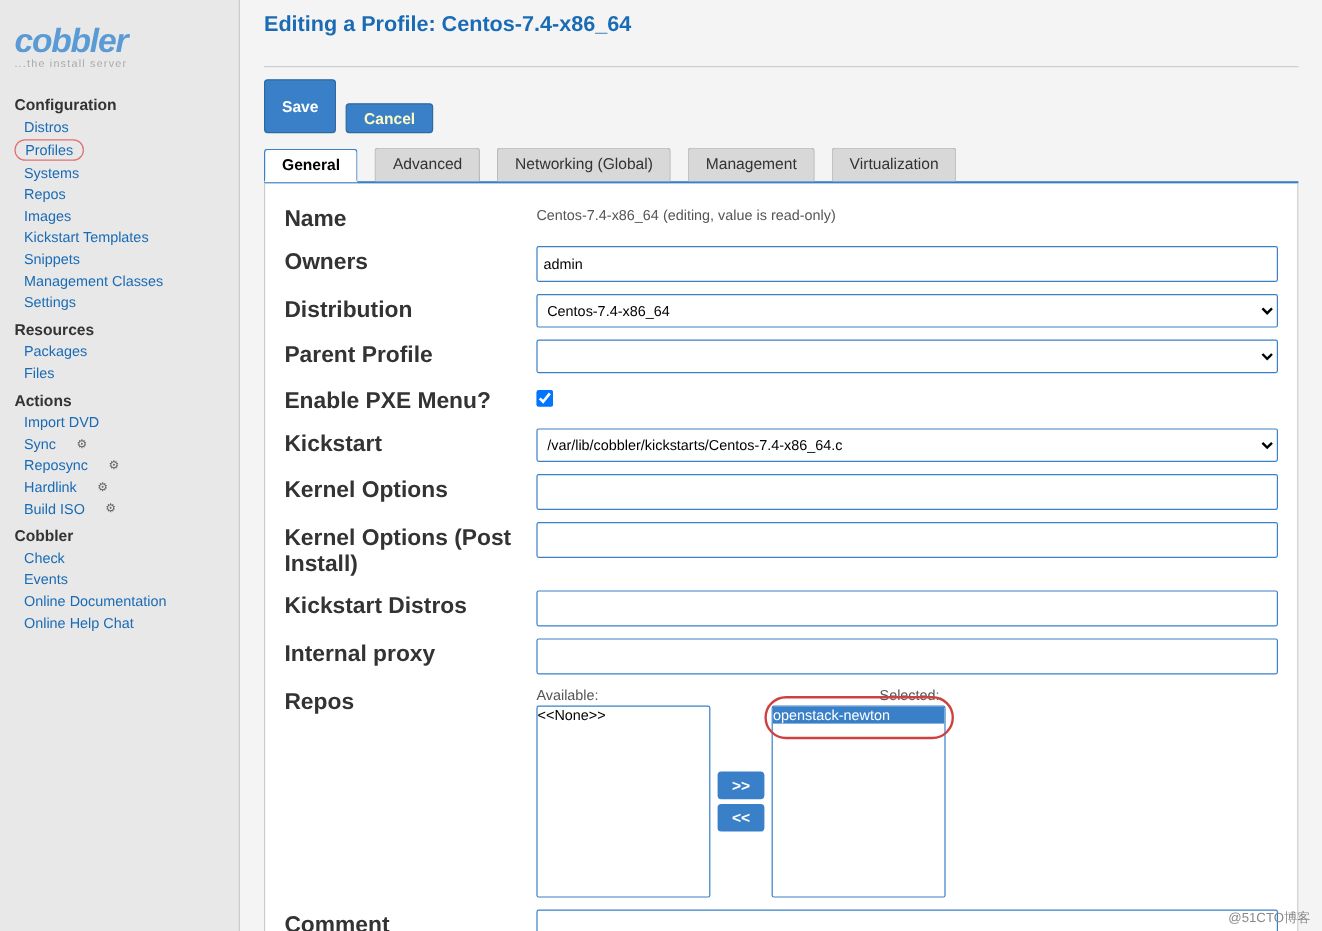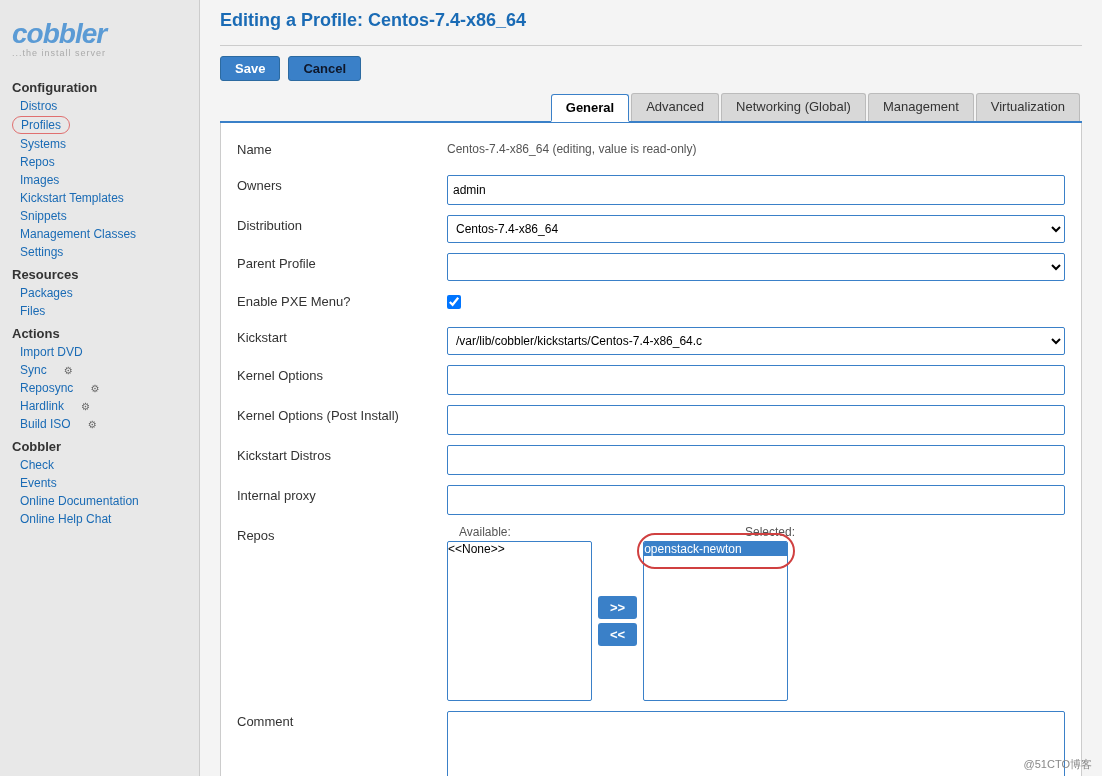--- a/index.html
+++ b/index.html
@@ -59,21 +59,21 @@
       flex: 1;
       padding: 10px 20px;
       background: #f4f4f4;
     }
     .page-title {
       font-size: 18px;
       font-weight: bold;
       color: #1a6bb5;
       margin-bottom: 10px;
       border-bottom: 1px solid #ccc;
-      padding-bottom: 14px;
+      padding-bottom: 24px;
     }
     .button-bar {
       display: flex;
       gap: 8px;
       margin-bottom: 12px;
     }
     .btn {
       padding: 4px 14px;
       border: 1px solid #888;
       border-radius: 3px;
@@ -81,30 +81,30 @@
       font-size: 13px;
       font-weight: bold;
     }
     .btn-save {
       background: #3a80c8;
       color: white;
       border-color: #2c6aa0;
     }
     .btn-cancel {
       background: #3a80c8;
-      color: #0f172a;
+      color: #fef9c3;
       border-color: #2c6aa0;
+      margin-top: 20px;
     }
     
     .tabs {
       display: flex;
-      gap: 0;
+      gap: 12px;
       margin-bottom: 0;
       border-bottom: 2px solid #3a80c8;
-      justify-content: flex-end;
     }
     .tab {
       padding: 5px 14px;
       border: 1px solid #bbb;
       border-bottom: none;
       background: #d8d8d8;
       cursor: pointer;
       font-size: 13px;
       color: #333;
       margin-right: 2px;
@@ -127,22 +127,22 @@
       padding: 16px;
     }
     .form-row {
       display: flex;
       align-items: flex-start;
       margin-bottom: 10px;
       min-height: 26px;
     }
     .form-label {
       width: 210px;
-      font-weight: normal;
-      font-size: 13px;
+      font-weight: bold;
+      font-size: 19px;
       padding-top: 3px;
       flex-shrink: 0;
     }
     .form-value {
       flex: 1;
       color: #555;
       font-size: 12px;
       padding-top: 3px;
     }
     .form-input {
@@ -225,21 +225,21 @@
       position: fixed;
       bottom: 4px;
       right: 10px;
       font-size: 11px;
       color: #888;
     }
     .avail-label {
       width: 145px;
       font-size: 12px;
       color: #555;
-      margin-left: 12px;
+      margin-left: 0;
     }
     .arrow-spacer {
       width: 46px;
     }
     .sel-label {
       font-size: 12px;
       color: #555;
       text-align: right;
       width: 145px;
     }

